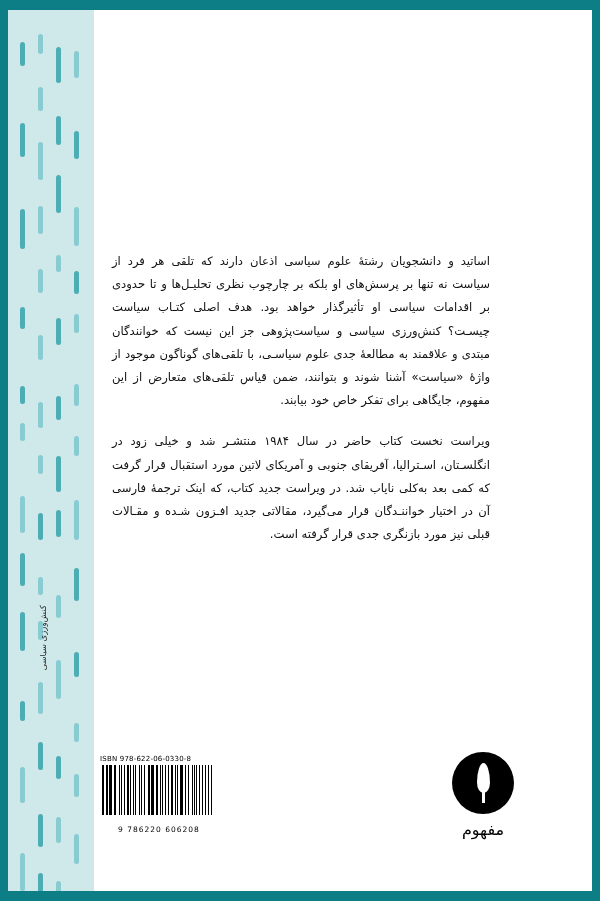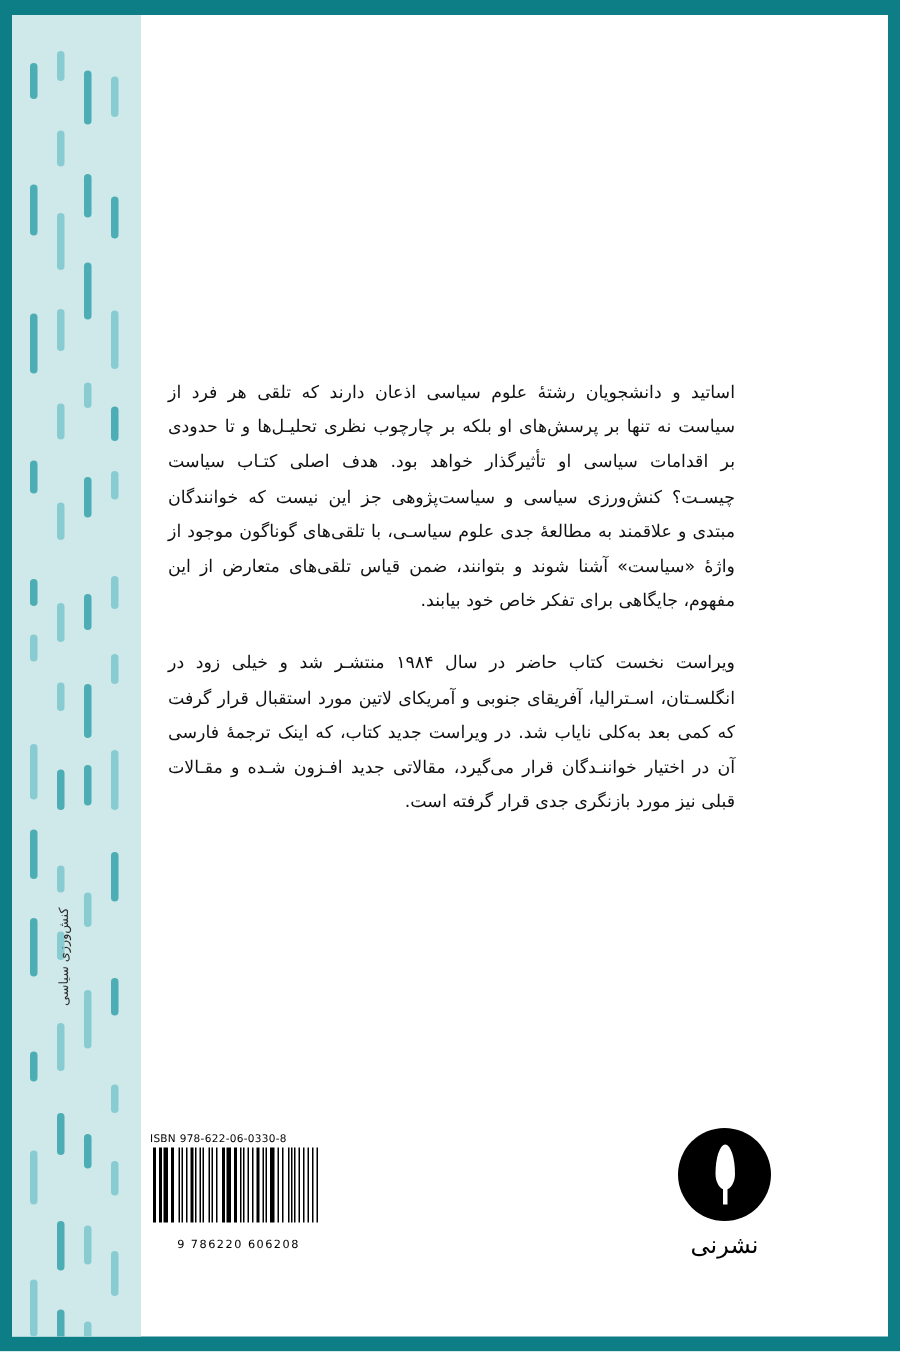--- a/index.html
+++ b/index.html
@@ -275,15 +275,15 @@
         <i style="left: 111px; width: 1.1px;"></i>
       </div>
     <div class="isbn-digits">9 786220 606208</div>
   </div>
 
   <div class="logo">
     <div class="logo-circle">
       <span class="drop"></span>
       <span class="stem"></span>
     </div>
-    <div class="logo-name">نشرنی</div>
+    <div class="logo-name">مفهوم</div>
   </div>
 </div>
 
 </body></html>

